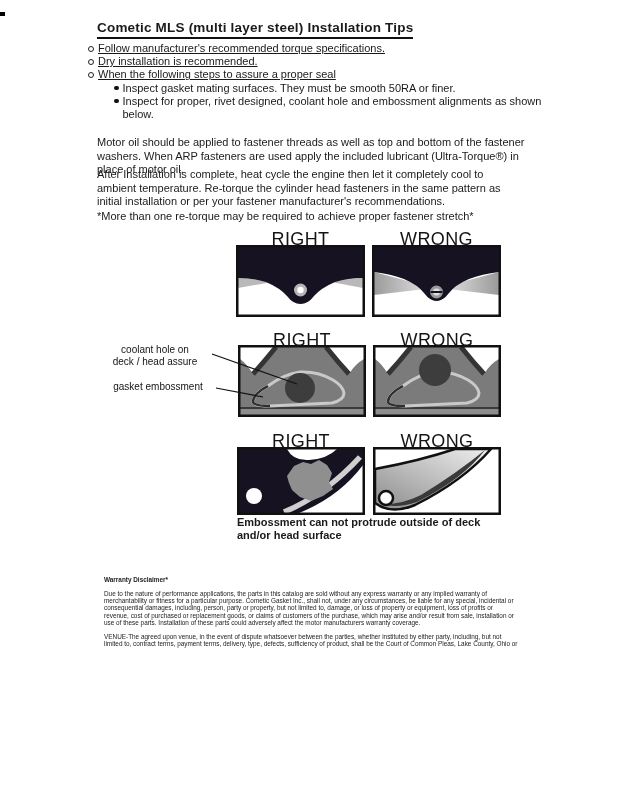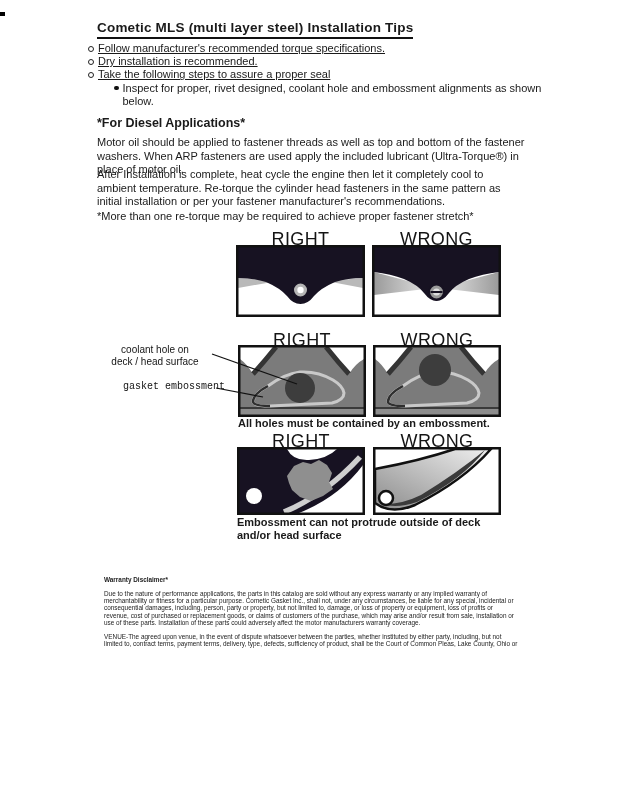--- a/index.html
+++ b/index.html
@@ -42,29 +42,32 @@
     <div class="brow">
       <span class="bmark"></span>
       <span>Follow manufacturer's recommended torque specifications.</span>
     </div>
     <div class="brow">
       <span class="bmark"></span>
       <span>Dry installation is recommended.</span>
     </div>
     <div class="brow">
       <span class="bmark"></span>
-      <span>Take the following steps to assure a proper seal</span>
+      <span>When the following steps to assure a proper seal</span>
+    </div>
+    <div class="sbrow">
+      <span class="sbmark"></span>
+      <span>Inspect gasket mating surfaces.  They must be smooth 50RA or finer.</span>
     </div>
     <div class="sbrow">
       <span class="sbmark"></span>
       <span>Inspect for proper, rivet designed, coolant hole and embossment alignments as shown below.</span>
     </div>
   </div>
 
-  <div class="abs h2">*For Diesel Applications*</div>
   <div class="abs para p1">Motor oil should be applied to fastener threads as well as top and bottom of the fastener washers. When ARP fasteners are used apply the included lubricant (Ultra-Torque®) in place of motor oil.</div>
   <div class="abs para p2">After Installation is complete, heat cycle the engine then let it completely cool to ambient temperature. Re-torque the cylinder head fasteners in the same pattern as initial installation or per your fastener manufacturer's recommendations.</div>
   <div class="abs para p3">*More than one re-torque may be required to achieve proper fastener stretch*</div>
 
   <div class="abs dlabel" style="left:236px;top:229px;width:129px;">RIGHT</div>
   <div class="abs dlabel" style="left:372px;top:229px;width:129px;">WRONG</div>
 
   <div class="abs" style="left:236px;top:245px;">
     <svg width="129" height="72" viewBox="0 0 129 72">
       <rect x="2" y="2" width="125" height="68" fill="#ffffff"></rect>
@@ -100,23 +103,23 @@
       <rect x="1.25" y="1.25" width="126.5" height="69.5" fill="none" stroke="#111111" stroke-width="2.5"></rect>
     </svg>
   </div>
 
 
   <div class="abs dlabel" style="left:238px;top:330px;width:128px;">RIGHT</div>
   <div class="abs dlabel" style="left:373px;top:330px;width:128px;">WRONG</div>
 
   <div class="abs callout" style="left:100px;top:344px;width:110px;">
     <div>coolant hole on</div>
-    <div>deck / head surface</div>
-  </div>
-  <div class="abs callout" style="left:119px;top:381px;width:110px;font-family:Liberation Mono, monospace;">gasket embossment</div>
+    <div>deck / head assure</div>
+  </div>
+  <div class="abs callout" style="left:103px;top:381px;width:110px;">gasket embossment</div>
 
   <div class="abs" style="left:238px;top:345px;">
     <svg width="128" height="72" viewBox="0 0 128 72">
       <rect x="2" y="2" width="124" height="68" fill="#7b7b7b"></rect>
       <path d="M2,2 H38 Q26,17 15,29 Q9,19 2,14 Z" fill="#ffffff"></path>
       <path d="M126,2 H88 Q100,17 111,29 Q117,19 126,14 Z" fill="#ffffff"></path>
       <path d="M38,2 Q26,17 15,29" stroke="#343434" stroke-width="5" fill="none"></path>
       <path d="M88,2 Q100,17 111,29" stroke="#343434" stroke-width="5" fill="none"></path>
       <rect x="2" y="63" width="124" height="7" fill="#8d8d8d"></rect>
       <line x1="2" y1="63" x2="126" y2="63" stroke="#3a3a3a" stroke-width="2"></line>
@@ -141,21 +144,20 @@
       <circle cx="62" cy="25" r="16" fill="#3d3d3d"></circle>
       <rect x="1.25" y="1.25" width="125.5" height="69.5" fill="none" stroke="#111111" stroke-width="2.5"></rect>
     </svg>
   </div>
 
   <svg class="abs" style="left:205px;top:348px;" width="100" height="52" viewBox="0 0 100 52">
     <line x1="7" y1="6" x2="92" y2="36" stroke="#111" stroke-width="1.2"></line>
     <line x1="11" y1="40" x2="58" y2="49" stroke="#111" stroke-width="1.2"></line>
   </svg>
 
-  <div class="abs cap" style="left:238px;top:417px;">All holes must be contained by an embossment.</div>
 
   <div class="abs dlabel" style="left:237px;top:431px;width:128px;">RIGHT</div>
   <div class="abs dlabel" style="left:373px;top:431px;width:128px;">WRONG</div>
 
   <div class="abs" style="left:237px;top:447px;">
     <svg width="128" height="68" viewBox="0 0 128 68">
       <rect x="2" y="2" width="124" height="64" fill="#ffffff"></rect>
       <path d="M2,2 H50 Q56,14 72,13 Q90,12 100,2 H126 V18 Q102,50 62,66 L48,66 L2,66 Z" fill="#171222"></path>
       <path d="M47,65 Q88,48 123,10" stroke="#cfcfcf" stroke-width="5.5" fill="none"></path>
       <polygon points="50,29 57,19 66,15 74,17 82,13 90,18 95,26 92,35 96,42 86,49 74,54 63,50 55,43 52,36" fill="#8f8f8f"></polygon>

